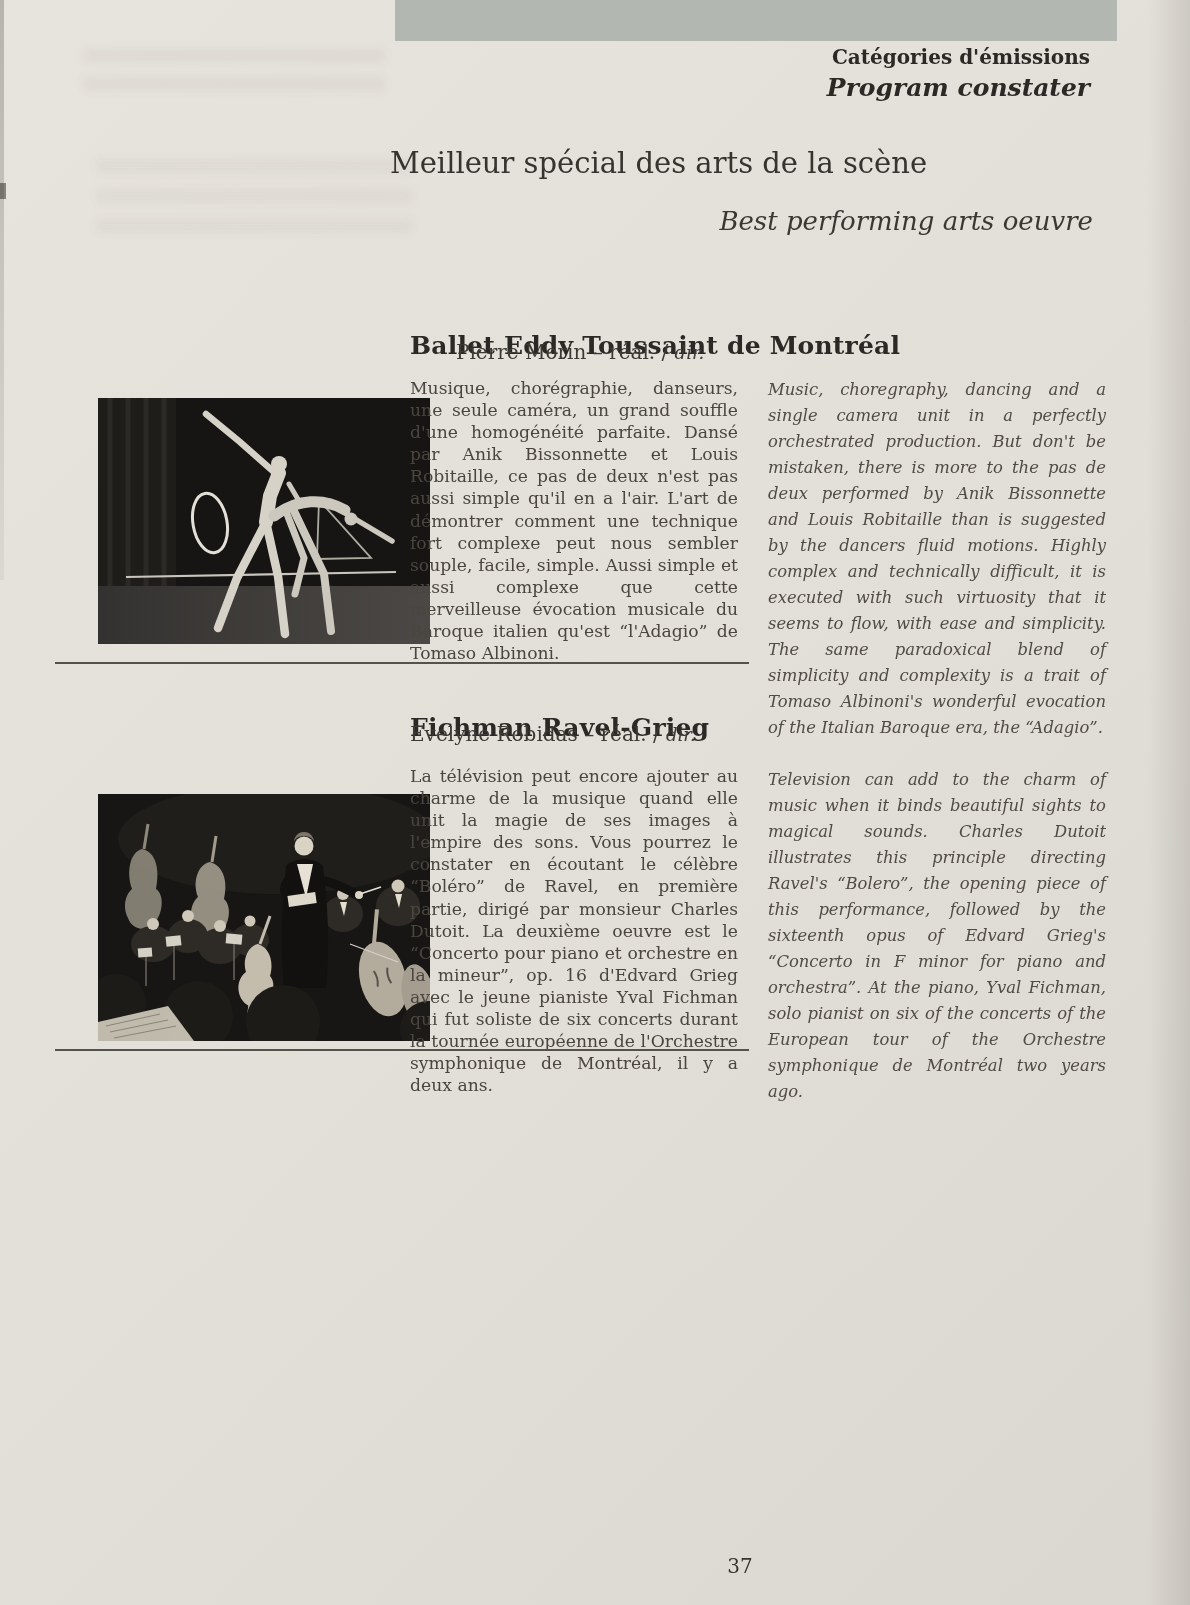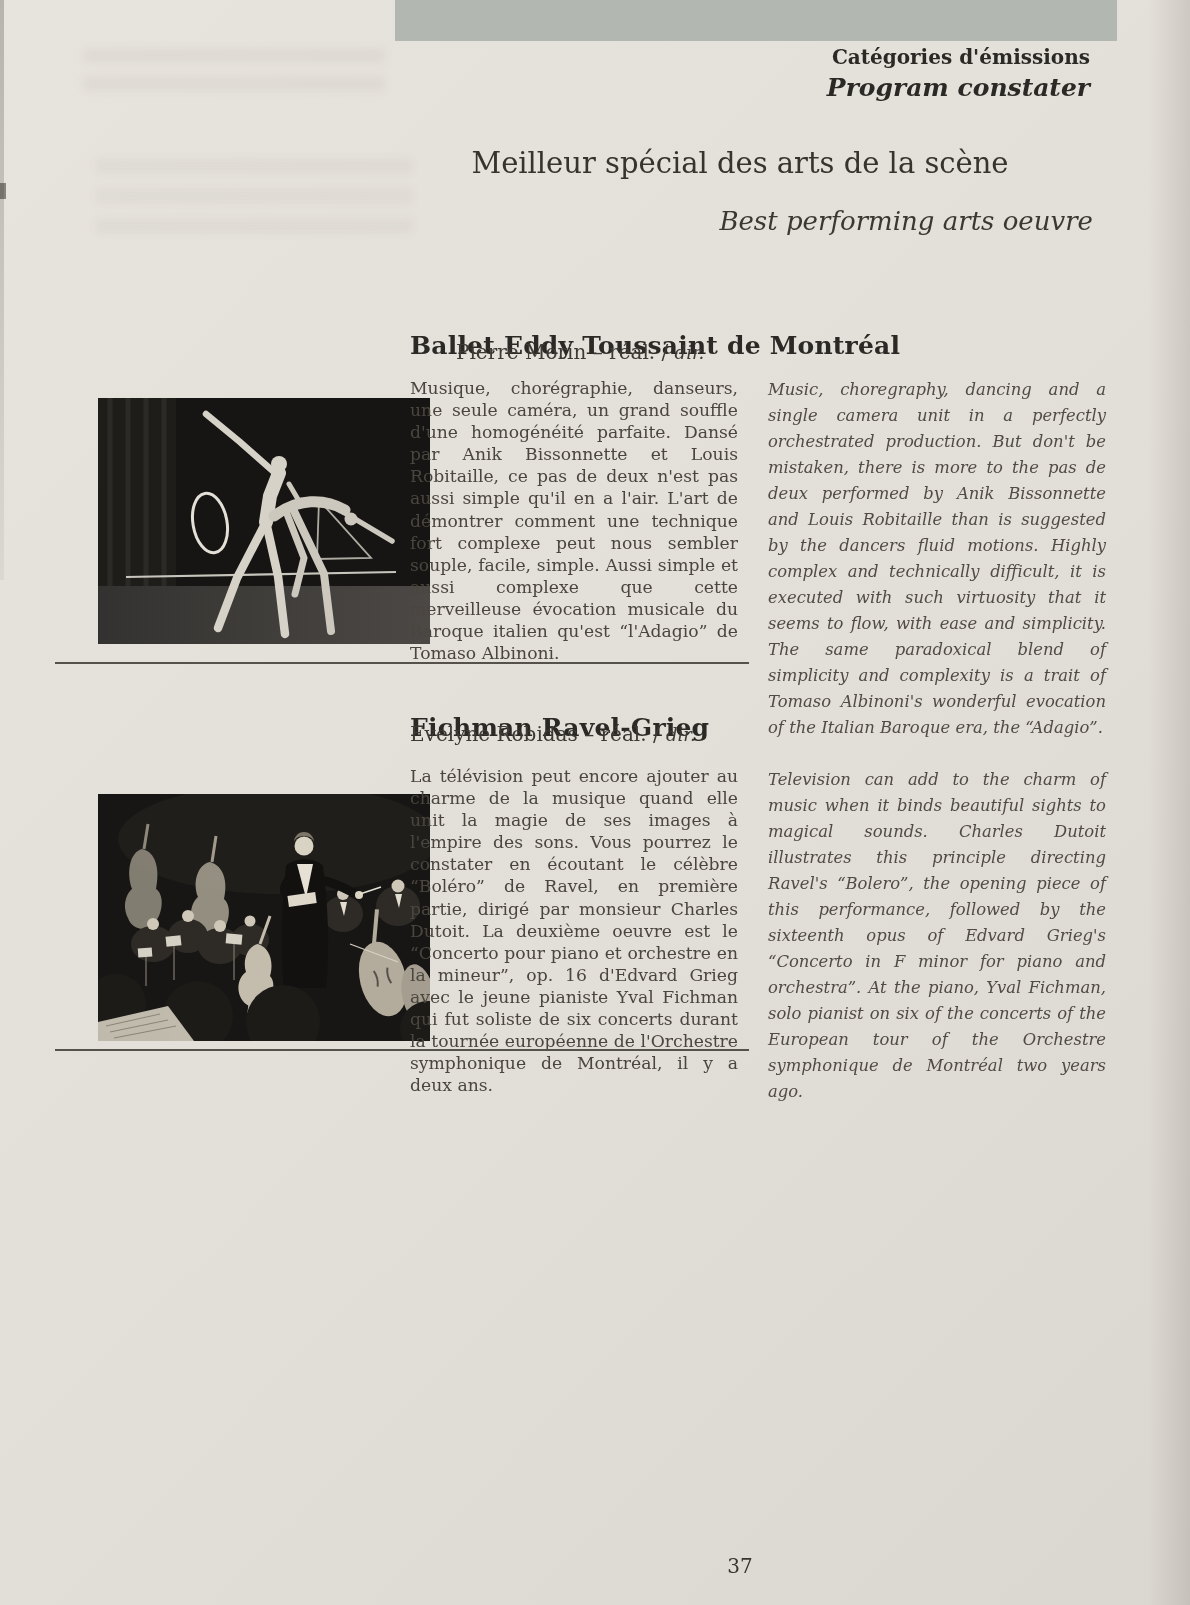--- a/index.html
+++ b/index.html
@@ -21,21 +21,21 @@
   .ghost { position:absolute; filter:blur(4px); opacity:0.55; pointer-events:none; }
   .ghost-1 { left:83px; top:48px; width:302px; height:44px;
     background:repeating-linear-gradient(to bottom, rgba(95,88,76,0.10) 0 15px, transparent 15px 28px); }
   .ghost-2 { left:95px; top:158px; width:318px; height:84px;
     background:repeating-linear-gradient(to bottom, rgba(95,88,76,0.09) 0 16px, transparent 16px 30px); }
 
   .cat-header { position:absolute; top:42px; right:100px; width:560px; text-align:right; color:#2b2925; }
   .cat-fr { font-size:20px; font-weight:bold; line-height:31px; }
   .cat-en { font-size:25px; font-weight:bold; font-style:italic; line-height:29px; }
 
-  .award-fr { position:absolute; top:146px; right:100px; width:700px; text-align:center;
+  .award-fr { position:absolute; top:146px; right:100px; width:700px; text-align:left;
     font-size:29px; color:#37342f; }
   .award-en { position:absolute; top:206px; right:97px; width:700px; text-align:right;
     font-size:26px; font-style:italic; color:#3b3833; }
 
   .sec-title { position:absolute; left:410px; width:700px; font-size:25px; font-weight:bold;
     color:#2b2925; letter-spacing:0.2px; }
   .sec-credit { position:absolute; left:410px; width:700px; font-size:20px; color:#3d3a35; }
   .sec-credit .dir { font-style:italic; font-size:18px; }
   .s1-title { top:310px; } .s1-credit { top:340px;margin-left:46px; }
   .s2-title { top:692px; } .s2-credit { top:722px; }

